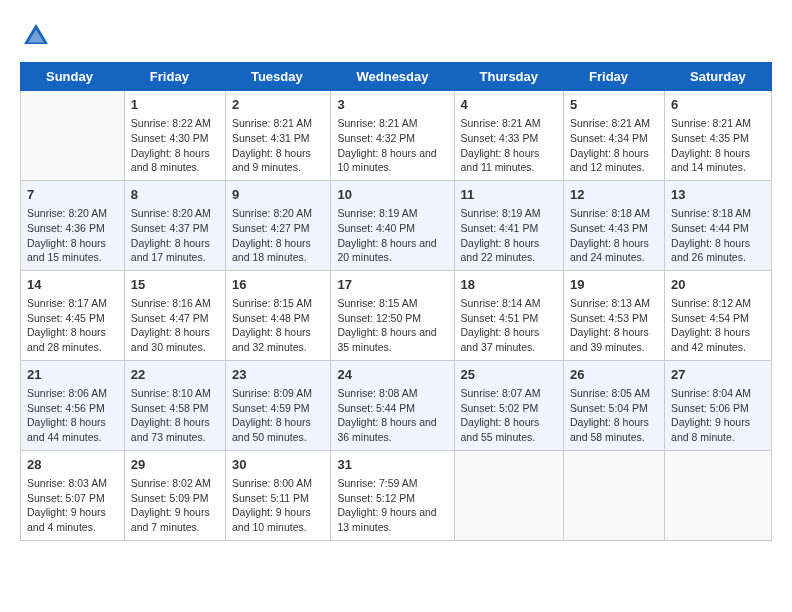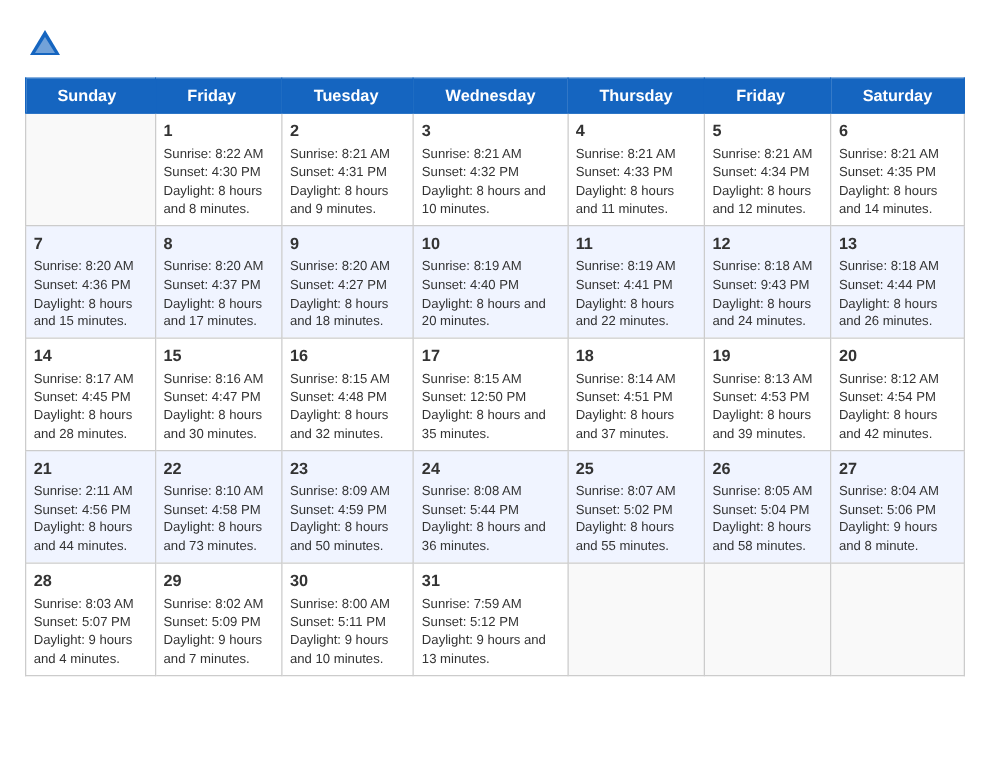--- a/index.html
+++ b/index.html
@@ -192,21 +192,21 @@
         </td>
         <td>
           <div class="day-number">11</div>
           <div class="day-info">Sunrise: 8:19 AM</div>
           <div class="day-info">Sunset: 4:41 PM</div>
           <div class="day-info">Daylight: 8 hours and 22 minutes.</div>
         </td>
         <td>
           <div class="day-number">12</div>
           <div class="day-info">Sunrise: 8:18 AM</div>
-          <div class="day-info">Sunset: 9:43 PM</div>
+          <div class="day-info">Sunset: 4:43 PM</div>
           <div class="day-info">Daylight: 8 hours and 24 minutes.</div>
         </td>
         <td>
           <div class="day-number">13</div>
           <div class="day-info">Sunrise: 8:18 AM</div>
           <div class="day-info">Sunset: 4:44 PM</div>
           <div class="day-info">Daylight: 8 hours and 26 minutes.</div>
         </td>
       </tr>
       <tr>
@@ -249,21 +249,21 @@
         <td>
           <div class="day-number">20</div>
           <div class="day-info">Sunrise: 8:12 AM</div>
           <div class="day-info">Sunset: 4:54 PM</div>
           <div class="day-info">Daylight: 8 hours and 42 minutes.</div>
         </td>
       </tr>
       <tr>
         <td>
           <div class="day-number">21</div>
-          <div class="day-info">Sunrise: 2:11 AM</div>
+          <div class="day-info">Sunrise: 8:06 AM</div>
           <div class="day-info">Sunset: 4:56 PM</div>
           <div class="day-info">Daylight: 8 hours and 44 minutes.</div>
         </td>
         <td>
           <div class="day-number">22</div>
           <div class="day-info">Sunrise: 8:10 AM</div>
           <div class="day-info">Sunset: 4:58 PM</div>
           <div class="day-info">Daylight: 8 hours and 73 minutes.</div>
         </td>
         <td>

